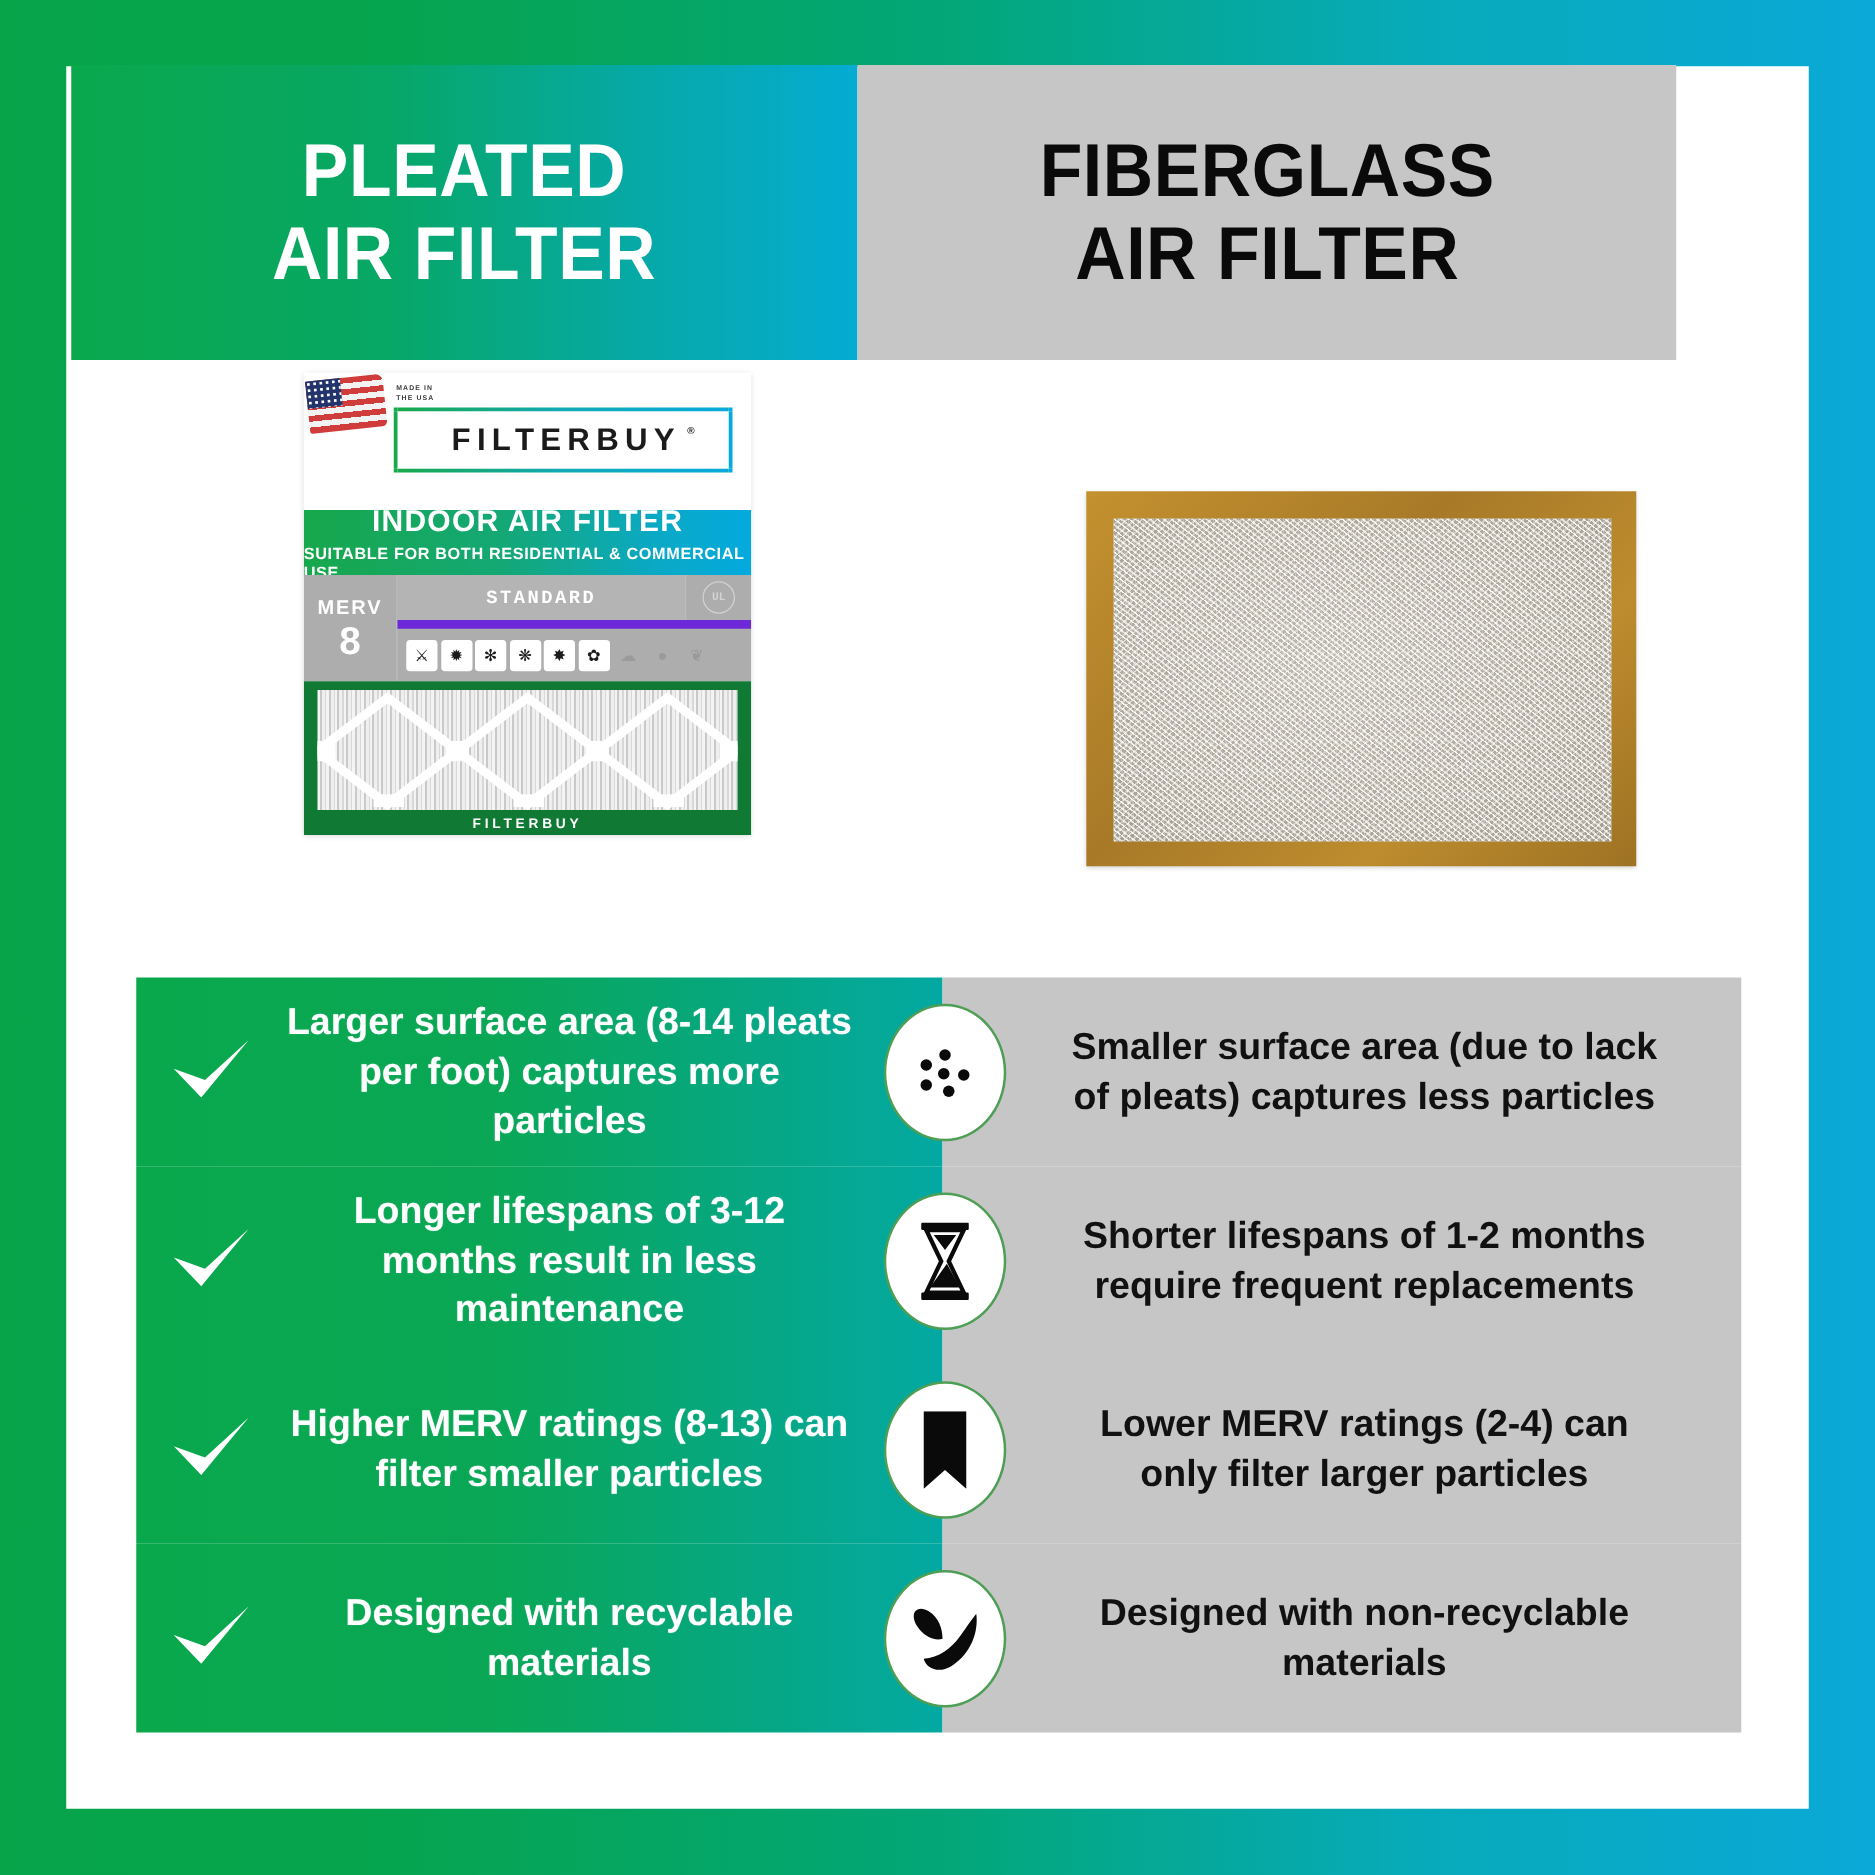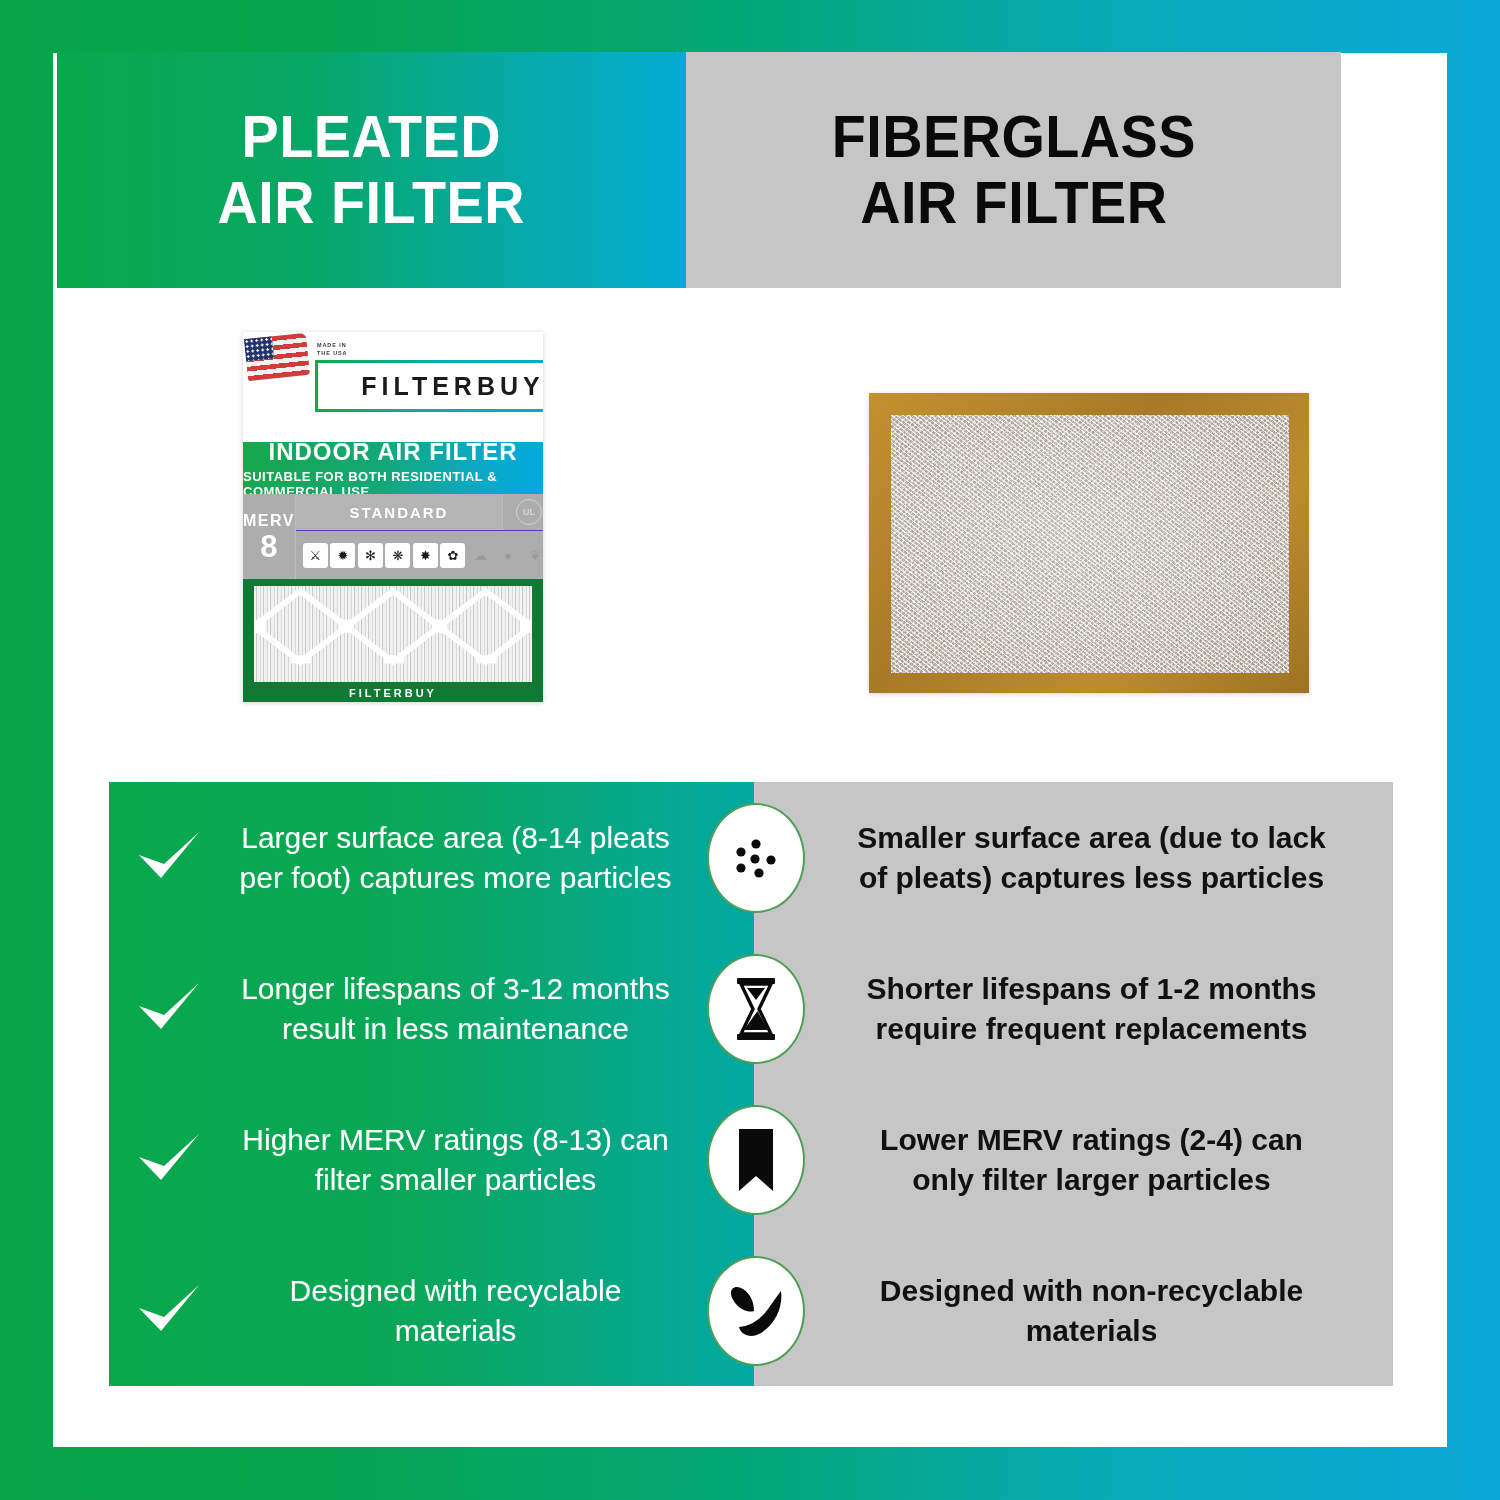--- a/index.html
+++ b/index.html
@@ -48,21 +48,21 @@
   #header-left .head-title{color:#ffffff;}
   #header-right .head-title{color:#0a0a0a;}
 
   
   #products{
     position:absolute;left:57px;top:288px;width:1284px;height:440px;
   }
 
   
   #box{
-    position:absolute;left:186px;top:44px;width:300px;height:370px;
+    position:absolute;left:186px;top:10px;width:358px;height:370px;
     background:#ffffff;
     box-shadow:0 1px 5px rgba(0,0,0,.18);
     overflow:hidden;
   }
   #box-top{position:relative;height:110px;background:#fff;}
   #flag{
     position:absolute;left:3px;top:4px;width:62px;height:42px;
     background:
       linear-gradient(180deg,
         #d03b3b 0 11%, #f2f2f2 11% 22%, #d03b3b 22% 33%, #f2f2f2 33% 44%,
@@ -104,21 +104,21 @@
   #box-grey{
     height:85px;background:#adadad;display:flex;position:relative;
   }
   #merv{
     width:74px;display:flex;flex-direction:column;align-items:center;justify-content:center;
     color:#fff;border-right:1px solid #bcbcbc;
   }
   #merv .m1{font-size:16px;font-weight:bold;letter-spacing:1.5px;}
   #merv .m2{font-size:31px;font-weight:bold;line-height:1;margin-top:1px;}
   #grey-right{flex:1;display:flex;flex-direction:column;}
-  #std-row{height:36px;display:flex;border-bottom:1px solid #6d28d9;}
+  #std-row{height:36px;display:flex;border-bottom:7px solid #6d28d9;font-family:Liberation Mono, monospace;}
   #std{
     flex:1;display:flex;align-items:center;justify-content:center;
     color:#fff;font-size:15px;font-weight:bold;letter-spacing:2px;
     background:#b4b4b4;
   }
   #ul{
     width:52px;display:flex;align-items:center;justify-content:center;
     border-left:1px solid #bcbcbc;
   }
   #ul-mark{
@@ -181,21 +181,21 @@
   .cell-r{
     width:639px;height:100%;background:#c6c6c6;
     display:flex;align-items:center;justify-content:flex-start;box-sizing:border-box;
   }
   .check{
     width:120px;flex:none;display:flex;align-items:center;justify-content:center;
   }
   .check svg{width:68px;height:58px;}
   .txt-l{
     flex:1;padding-right:72px;
-    color:#ffffff;font-weight:normal;text-align:center;
+    color:#ffffff;font-weight:bold;text-align:center;
     font-size:30px;line-height:1.32;
     text-shadow:0 0 1px rgba(255,255,255,.35);
   }
   .txt-r{
     width:100%;padding:0 56px 0 92px;box-sizing:border-box;
     color:#111111;font-weight:bold;text-align:center;
     font-size:30px;line-height:1.32;
   }
   .mid-icon{
     position:absolute;left:598px;top:50%;transform:translateY(-50%);

